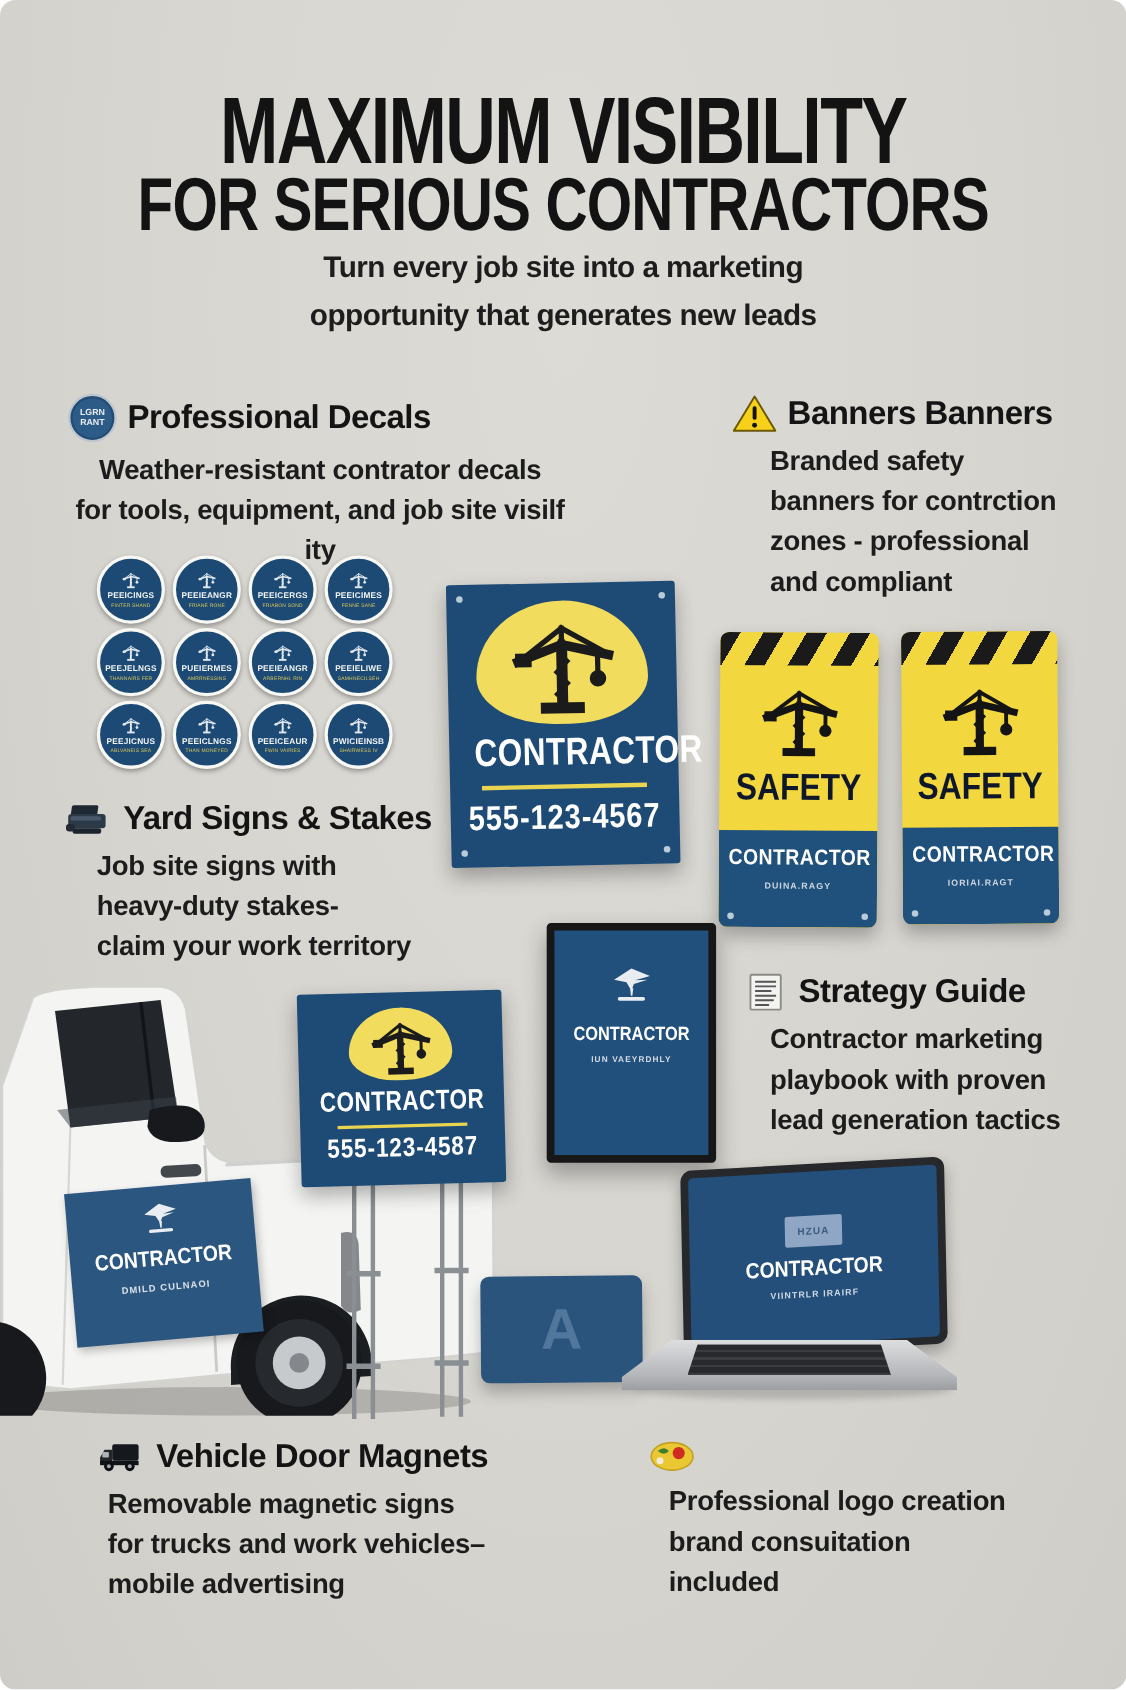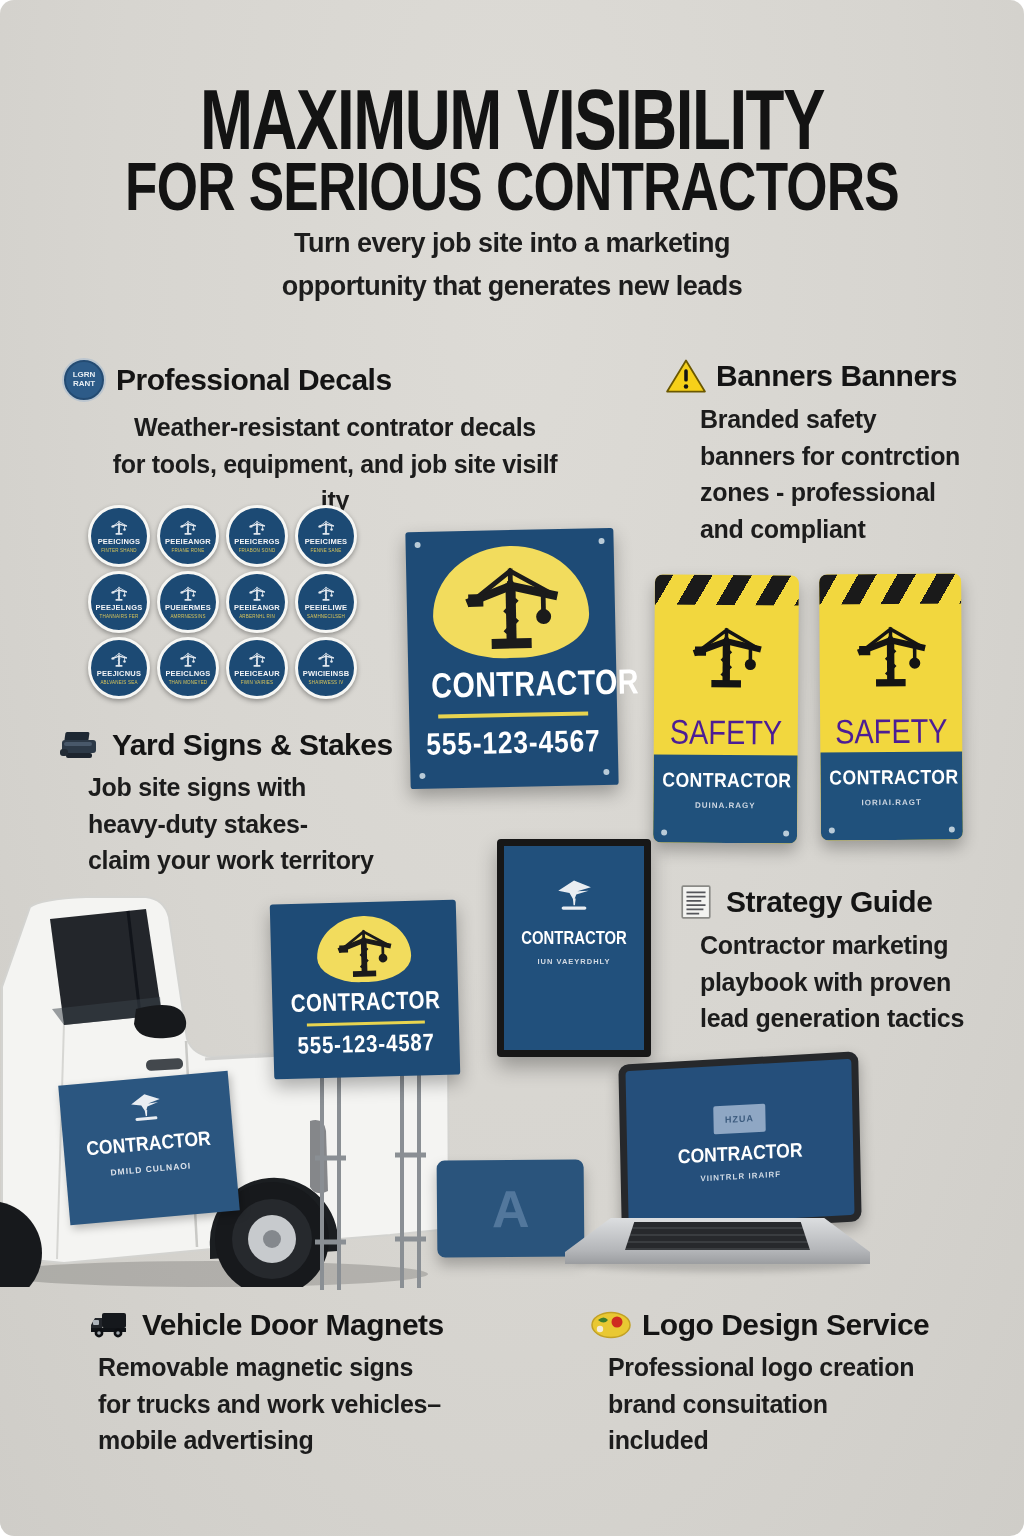--- a/index.html
+++ b/index.html
@@ -13,21 +13,21 @@
   
   .title1,.title2{position:absolute;left:0;width:1024px;text-align:center;font-weight:bold;color:#131313;line-height:1;white-space:nowrap;}
   .title1{top:76px;font-size:86px;letter-spacing:-2px;transform:scaleX(.74);}
   .title2{top:152px;font-size:68px;letter-spacing:-1px;transform:scaleX(.78);}
   .subtitle{position:absolute;left:112px;top:222px;width:800px;text-align:center;
     font-size:27px;font-weight:bold;letter-spacing:-.5px;line-height:1.6;color:#1d1d1d;white-space:pre-line;}
   
   .feat{position:absolute;}
   .feat-head{display:flex;align-items:center;gap:10px;}
   .feat-title{font-size:30px;font-weight:bold;letter-spacing:-.5px;color:#141414;white-space:nowrap;}
-  .feat-desc{margin-top:7px;font-size:25px;font-weight:600;letter-spacing:-.3px;line-height:1.46;color:#1c1c1c;white-space:pre-line;margin-left:44px;}
+  .feat-desc{margin-top:7px;font-size:25px;font-weight:600;letter-spacing:-.3px;line-height:1.46;color:#1c1c1c;white-space:pre-line;}
   .center{text-align:center;}
   .icon{flex:0 0 auto;display:inline-flex;align-items:center;justify-content:center;}
   .decal-badge{width:40px;height:40px;border-radius:50%;background:#2d5b88;border:2px solid #bcc6cf;
     color:#e8eef4;font-size:8px;font-weight:bold;text-align:center;line-height:1.1;white-space:pre-line;box-shadow:inset 0 0 0 2px #244b72;}
   
   .decal-grid{position:absolute;left:88px;top:505px;display:grid;grid-template-columns:repeat(4,62px);grid-auto-rows:62px;column-gap:7px;row-gap:4px;}
   .decal{box-sizing:border-box;width:62px;height:62px;border-radius:50%;background:#1c4a74;
     border:3px solid #f7f7f4;box-shadow:0 2px 5px rgba(0,0,0,.35);
     display:flex;flex-direction:column;align-items:center;justify-content:center;}
   .decal svg{width:20px;height:17px;color:#e3e9f0;}
@@ -55,21 +55,21 @@
   .sign-yard .sign-brand{font-size:25px;margin-top:5px;}
   .sign-yard .sign-rule{width:118px;height:3px;margin-top:6px;}
   .sign-yard .sign-phone{font-size:24px;margin-top:5px;}
   .stakes{position:absolute;left:282px;top:1040px;width:180px;height:255px;}
   
   .banner{position:absolute;width:144px;height:268px;background:#f2d73e;border-radius:8px;overflow:hidden;
     box-shadow:0 8px 16px rgba(0,0,0,.28);text-align:center;}
   .hazard{height:30px;background:repeating-linear-gradient(120deg,#1a1a1a 0 16px,#f2d73e 16px 34px);}
   .banner-yellow{display:flex;flex-direction:column;align-items:center;}
   .banner-yellow svg{width:86px;height:74px;color:#141414;margin-top:14px;}
-  .banner-safety{font-size:34px;font-weight:normal;color:#4c1d95;margin-top:20px;}
+  .banner-safety{font-size:34px;font-weight:bold;color:#0f172a;margin-top:4px;}
   .banner-blue{position:absolute;left:0;right:0;bottom:0;height:88px;background:#20517c;color:#fff;padding-top:14px;box-sizing:border-box;}
   .banner-brand{font-size:20px;font-weight:bold;letter-spacing:.5px;}
   .banner-tag{font-size:8px;color:#cdd6e1;margin-top:9px;letter-spacing:1px;font-weight:bold;}
   
   .framed{position:absolute;left:497px;top:839px;width:140px;height:204px;background:#21507c;
     border:7px solid #171717;border-radius:4px;box-shadow:0 10px 20px rgba(0,0,0,.3);
     text-align:center;color:#fff;}
   .framed svg{width:46px;height:36px;color:#e9edf2;margin-top:30px;}
   .framed-brand{font-size:17.5px;font-weight:bold;margin-top:12px;}
   .framed-tag{font-size:7.5px;color:#d4dbe4;margin-top:8px;letter-spacing:1px;font-weight:bold;}
@@ -423,20 +423,19 @@
   <div class="feat" style="left:590px;top:1308px;">
     <div class="feat-head">
       <span class="icon">
         <svg class="hicon-sm" viewBox="0 0 42 30">
             <ellipse cx="21" cy="15" rx="19" ry="12.5" fill="#e9c832" stroke="#c2a125" stroke-width="1.5"></ellipse>
             <circle cx="27" cy="12" r="5.5" fill="#cf2b20"></circle>
             <path d="M8 10 q6 -5 10 0 q-4 5 -10 0 z" fill="#3f7d2c"></path>
             <circle cx="10" cy="19" r="3.2" fill="#f4ecd9"></circle>
           </svg>
       </span>
-      <span class="feat-title">Logo Design Service</span>
     </div>
     <div class="feat-desc" style="margin-left:18px;width:390px;">Professional logo creation
 brand consuitation
 included</div>
   </div>
 
 </div>
 
 </body></html>

